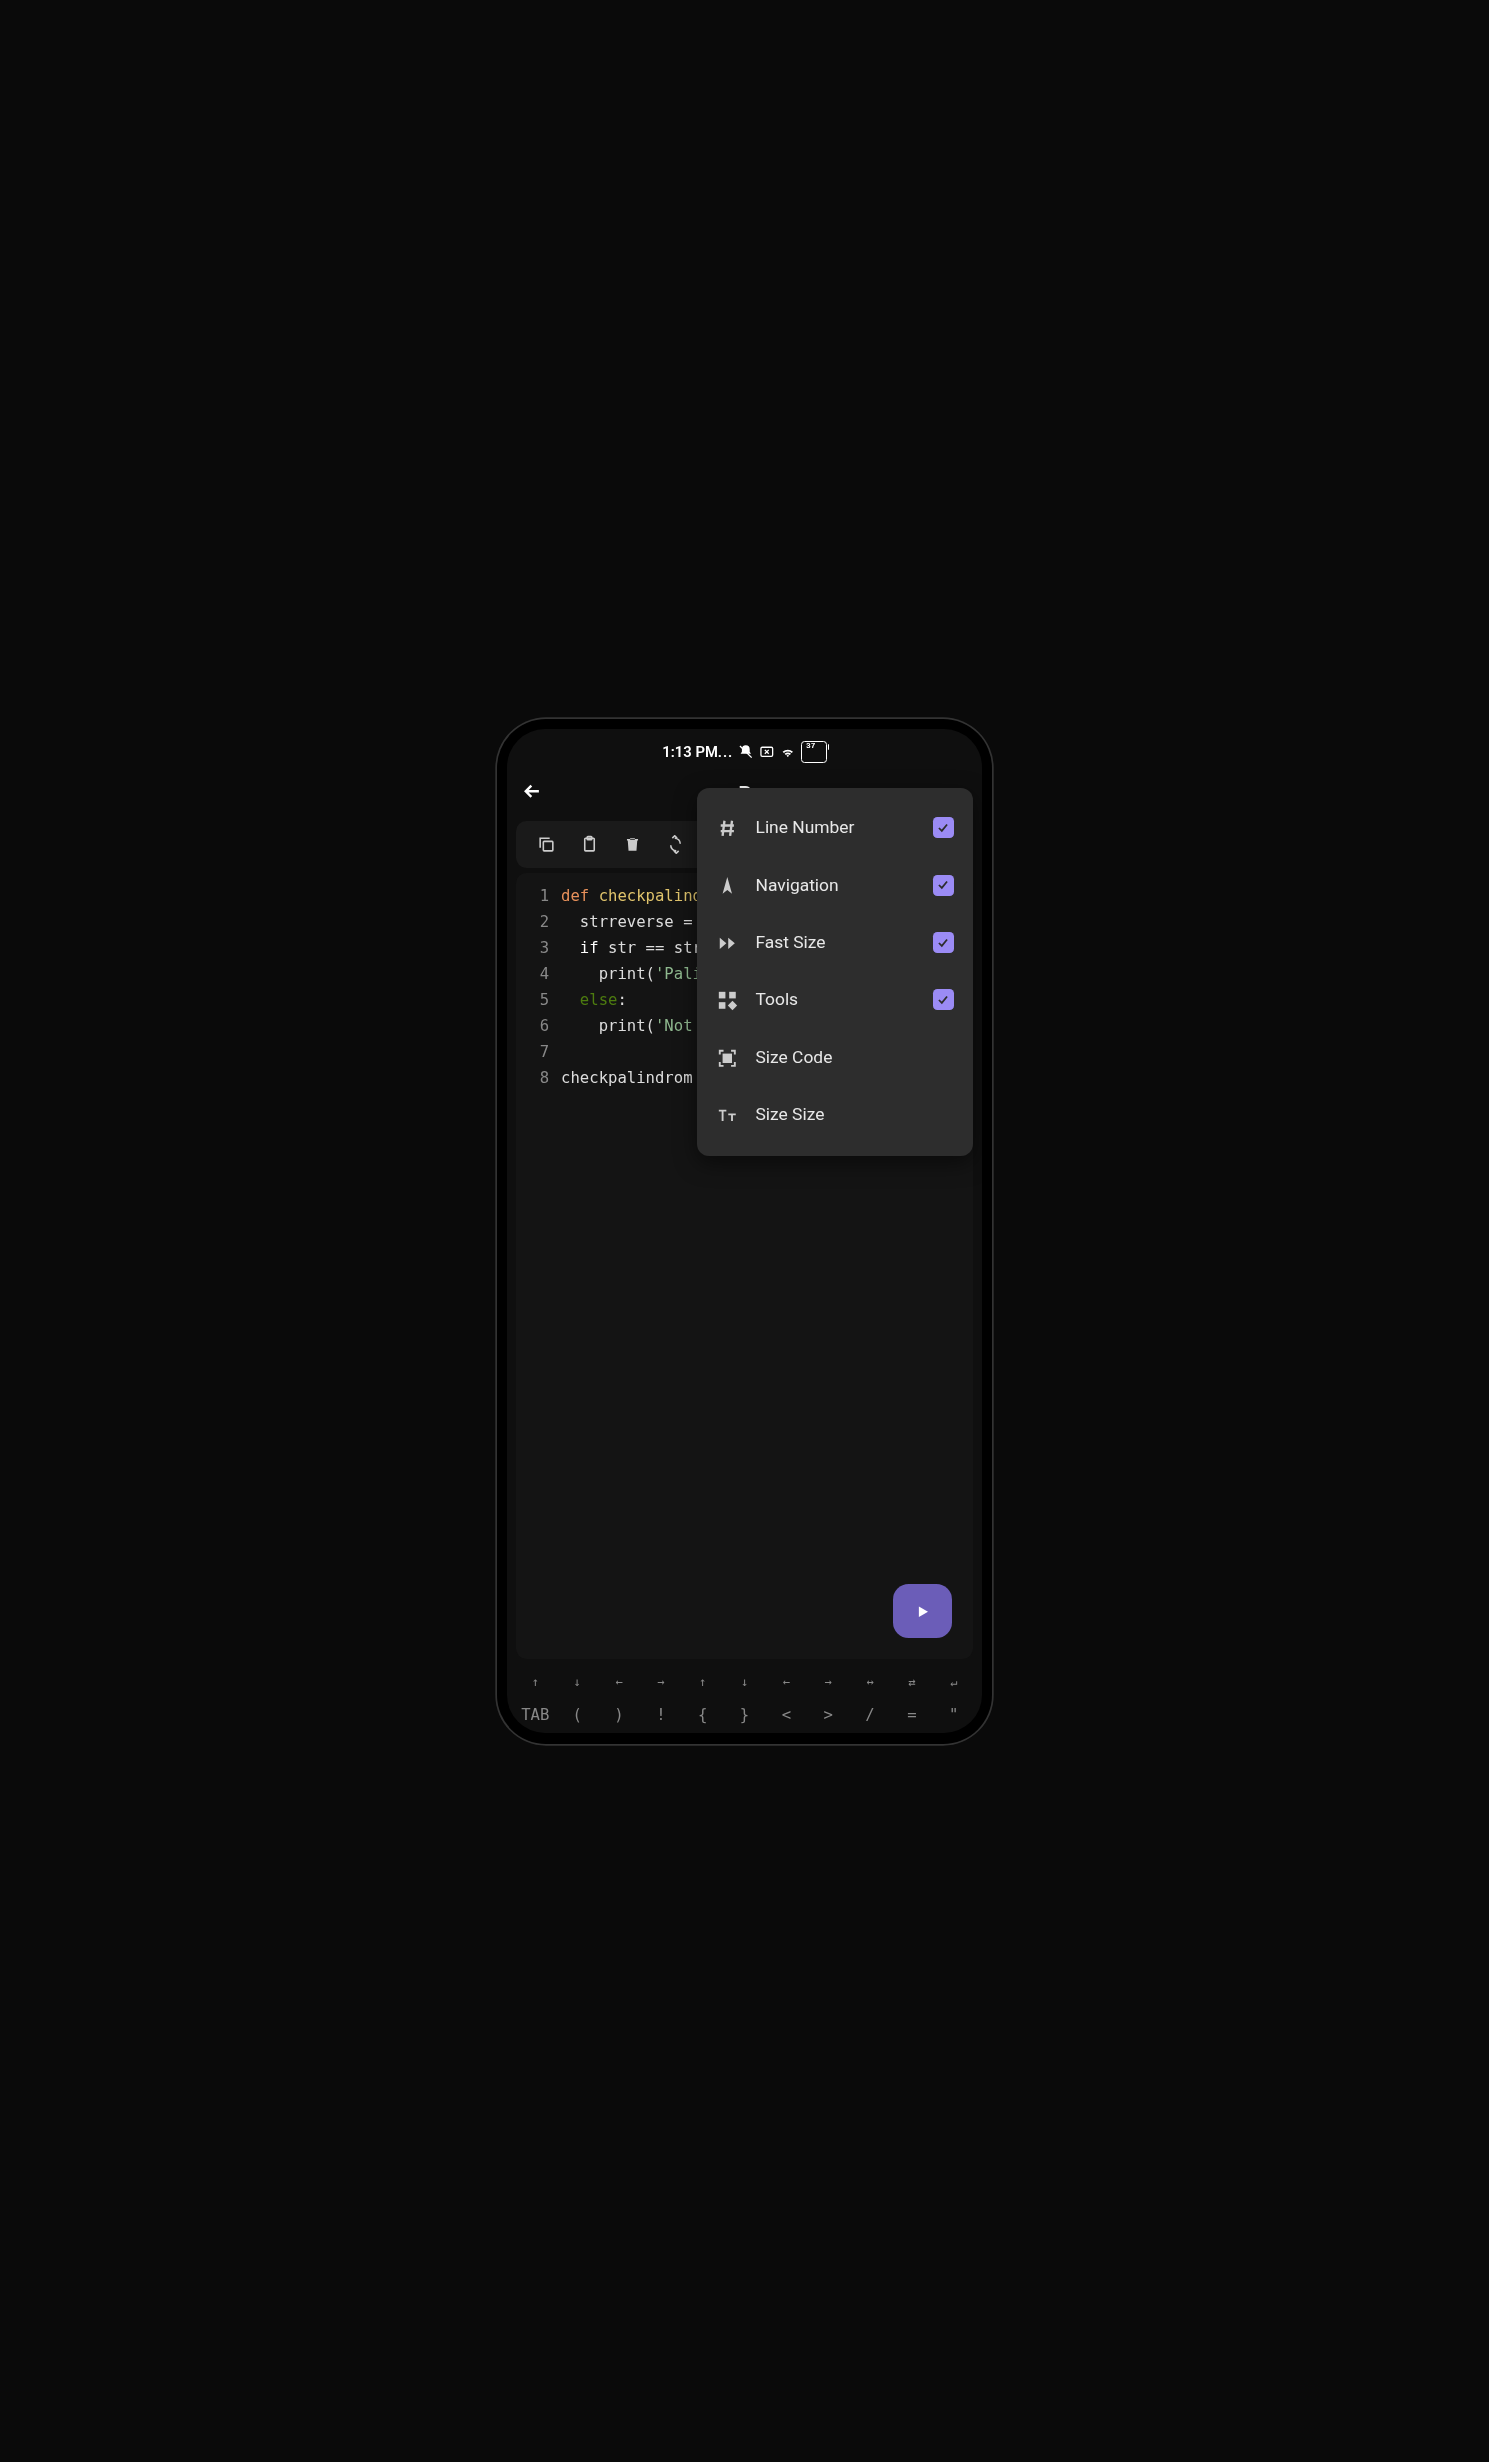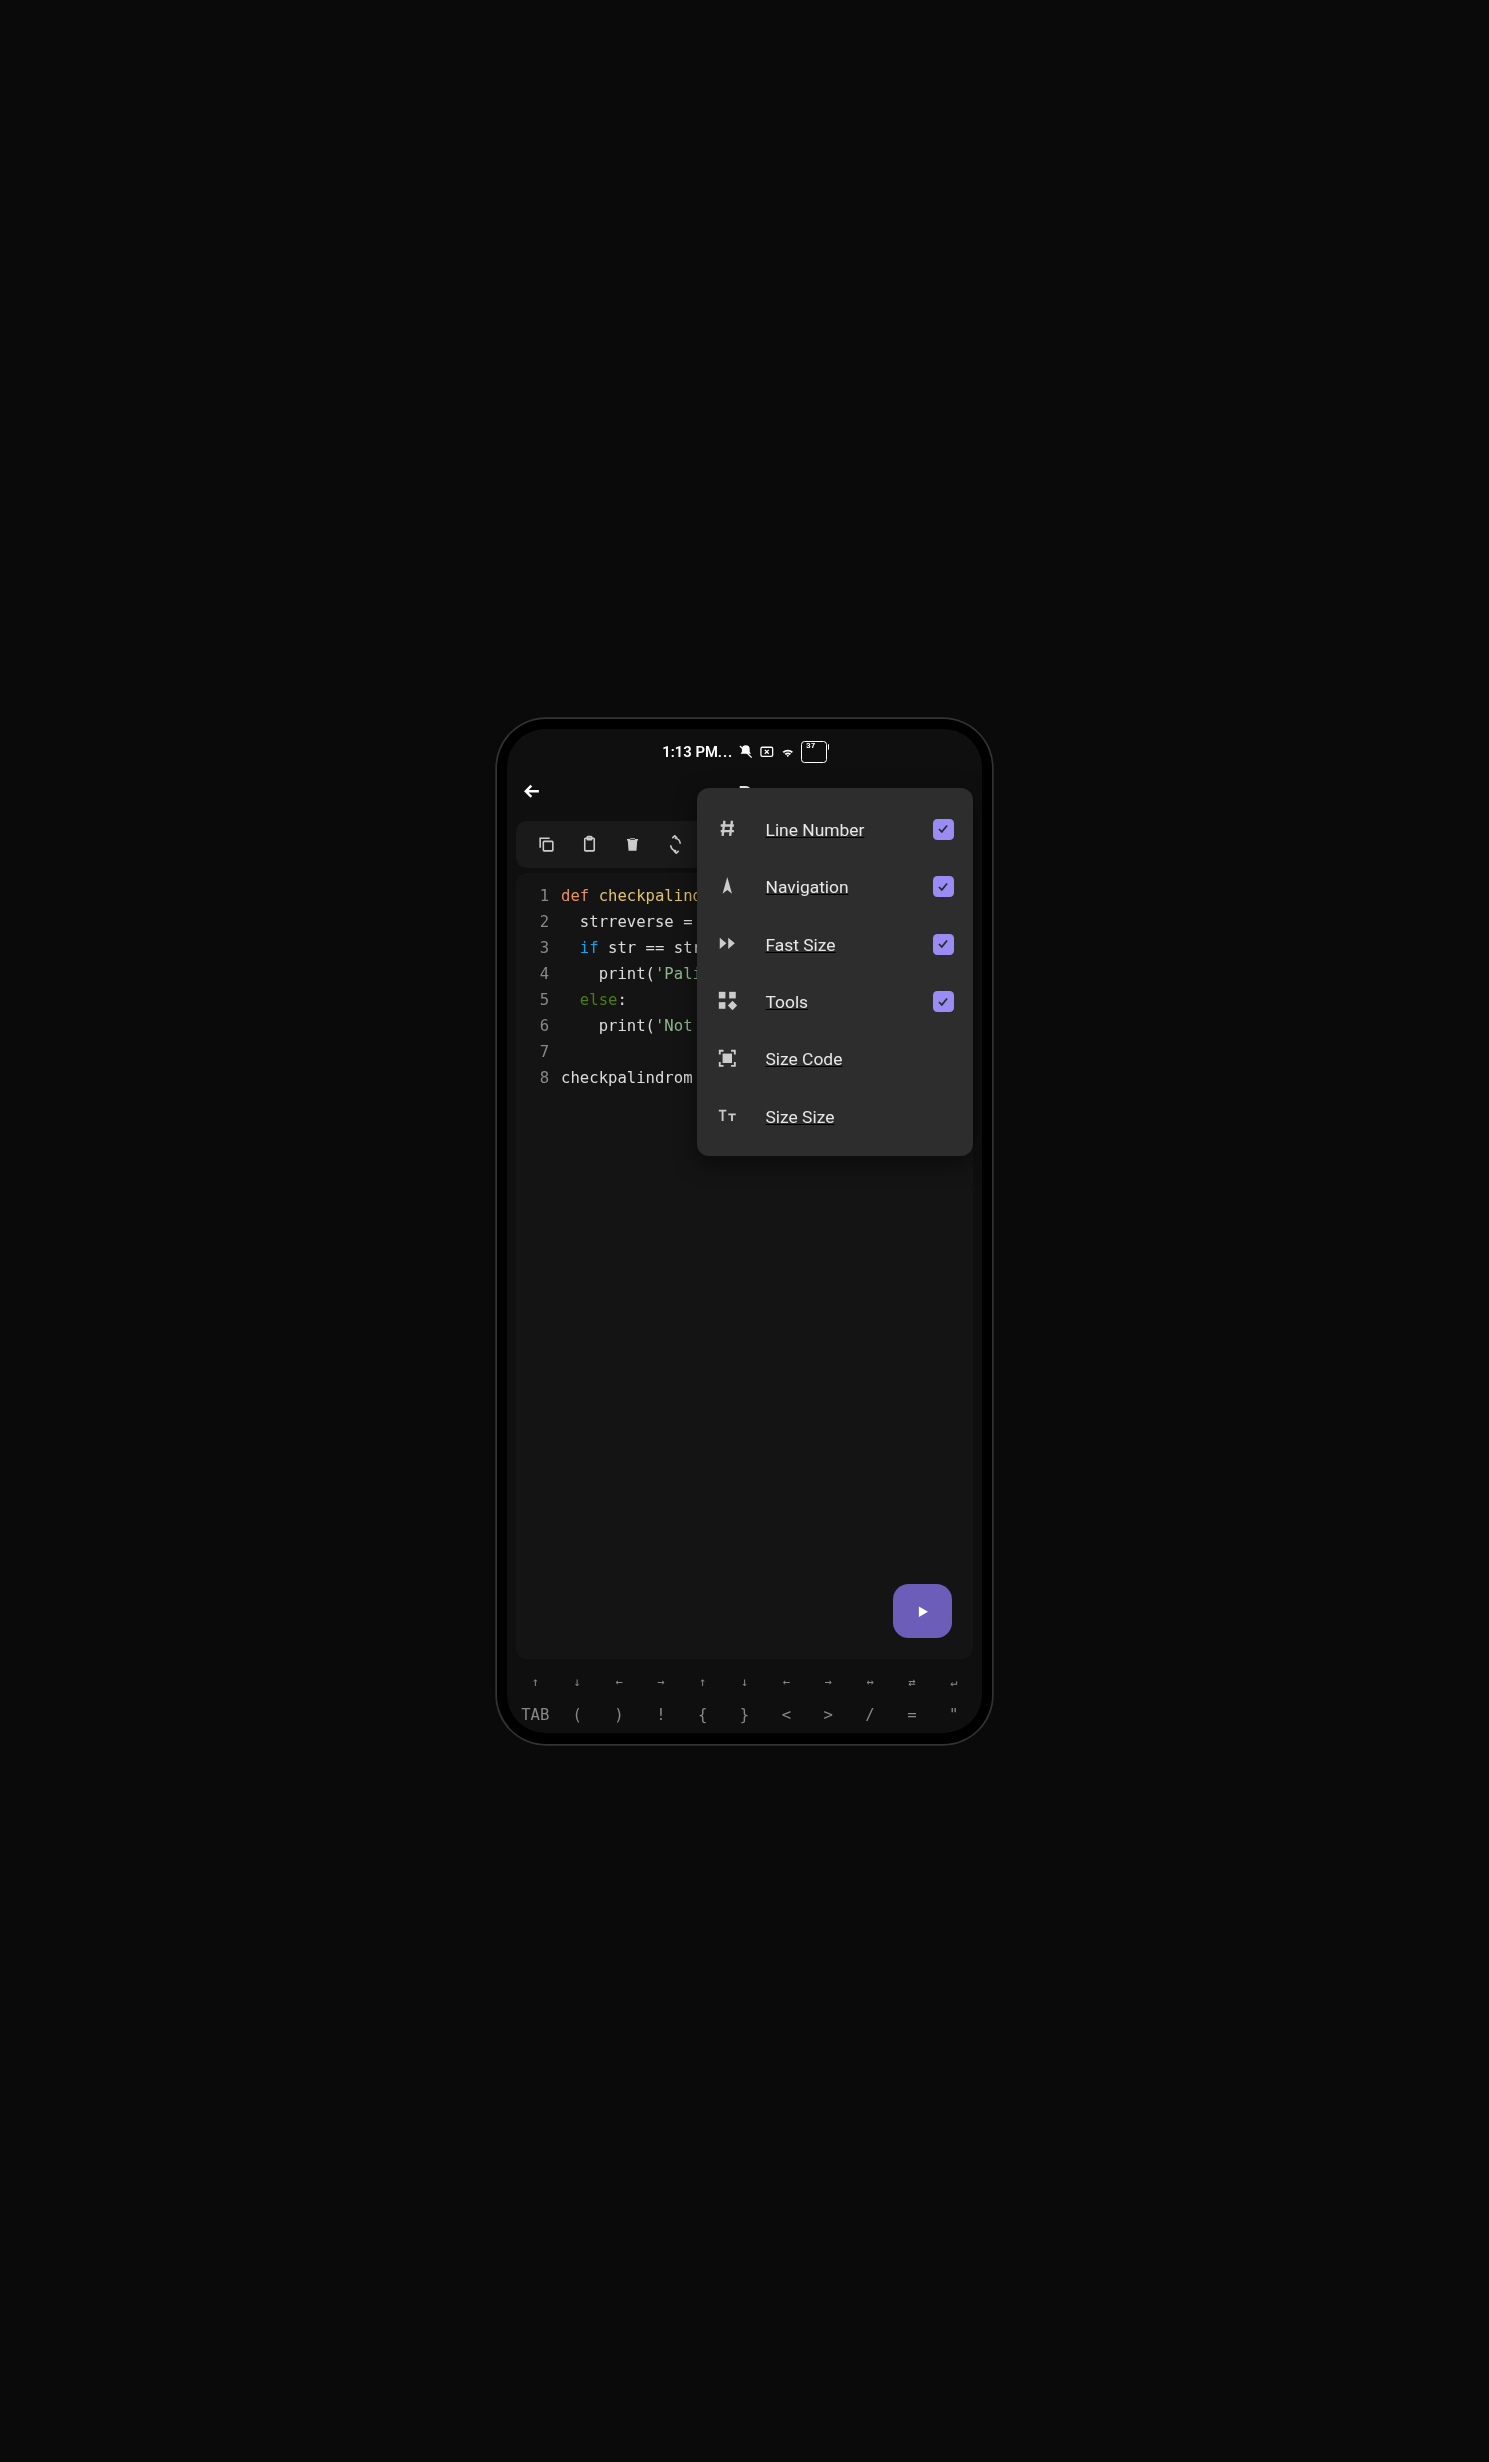--- a/index.html
+++ b/index.html
@@ -91,21 +91,21 @@
     padding: 10.4px 7px;
     font-family: 'Menlo', 'Consolas', monospace;
     font-size: 15.6px;
     overflow: hidden;
     position: relative;
   }
   .code-line { display: flex; line-height: 26px; }
   .line-num { width: 26px; text-align: right; color: #888; margin-right: 12px; user-select: none; }
   .code-content { color: #ddd; white-space: pre; }
   .kw-def { color: #e8915b; }
-  .kw-if { color: #0ea5e9; }
+  .kw-if { color: #ffffff; }
   .kw-else { color: #4d7c0f; margin-top: 44px; }
   .fn-name { color: #e0c46c; }
   .str { color: #8fb98f; }
   .punct { color: #ddd; }
   
   .fab {
     position: absolute;
     right: 21px;
     bottom: 21px;
     width: 59px;
@@ -137,25 +137,24 @@
     right: 8.7px;
     width: 276px;
     background: #2d2d2d;
     border-radius: 12px;
     padding: 12px 0;
     box-shadow: 0 7px 21px rgba(0,0,0,0.5);
     z-index: 100;
   }
   .popup-item {
     display: flex;
-    align-items: flex-end;
+    align-items: flex-start;
     padding: 17.4px 19px;
-    gap: 27px;
+    gap: 17px;
     cursor: pointer;
-    text-decoration: underline;
   }
   .popup-icon { width: 22.6px; height: 22.6px; display: flex; align-items: center; justify-content: center; color: #ccc; }
   .popup-label { flex: 1; color: #e8e8e8; font-size: 17.4px; }
   .checkbox {
     width: 21px; height: 21px;
     background: #9b8bf5;
     border-radius: 4.3px;
     display: flex; align-items: center; justify-content: center;
   }
   .checkbox svg { width: 14px; height: 14px; stroke: #2d2d2d; stroke-width: 3; fill: none; }

